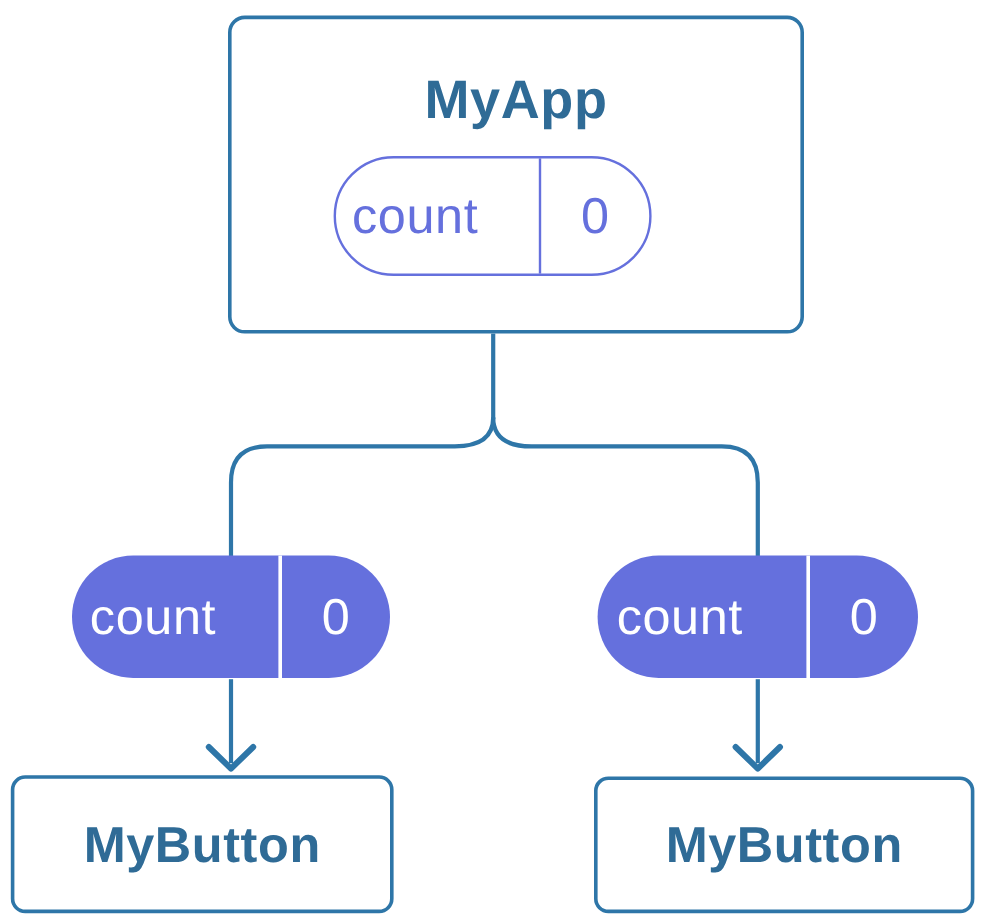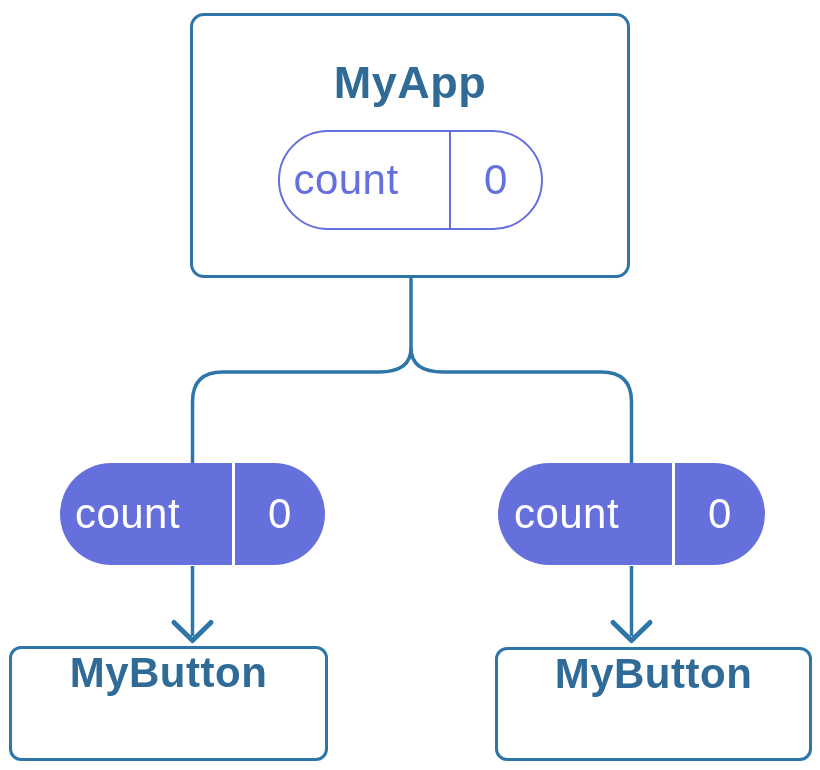--- a/index.html
+++ b/index.html
@@ -29,21 +29,21 @@
     stroke-linejoin: round;
   }
   .card {
     position: absolute;
     box-sizing: border-box;
     background: var(--card-bg, #ffffff);
     border: 3px solid var(--line-blue, #2E76A8);
   }
   .card-root {
     left: 190px; top: 13px;
-    width: 440px; height: 265px;
+    width: 480px; height: 265px;
     border-radius: 14px;
   }
   .card-title {
     position: absolute;
     left: 0; right: 0;
     text-align: center;
     color: var(--text-blue, #2F6B96);
     font-weight: 700;
     letter-spacing: 0.5px;
   }
@@ -87,21 +87,21 @@
   }
   .pill-value {
     width: 90px;
     display: flex;
     align-items: center;
     justify-content: center;
   }
   .card-child {
     border-radius: 12px;
     display: flex;
-    align-items: flex-start;
+    align-items: center;
     justify-content: center;
   }
   .card-child-left  { left: 9px;   top: 646px; width: 319px; height: 115px; }
   .card-child-right { left: 495px; top: 647px; width: 317px; height: 114px; }
   .card-child .card-title {
     position: static;
     font-size: 42px;
   }
 </style>
 </head>

